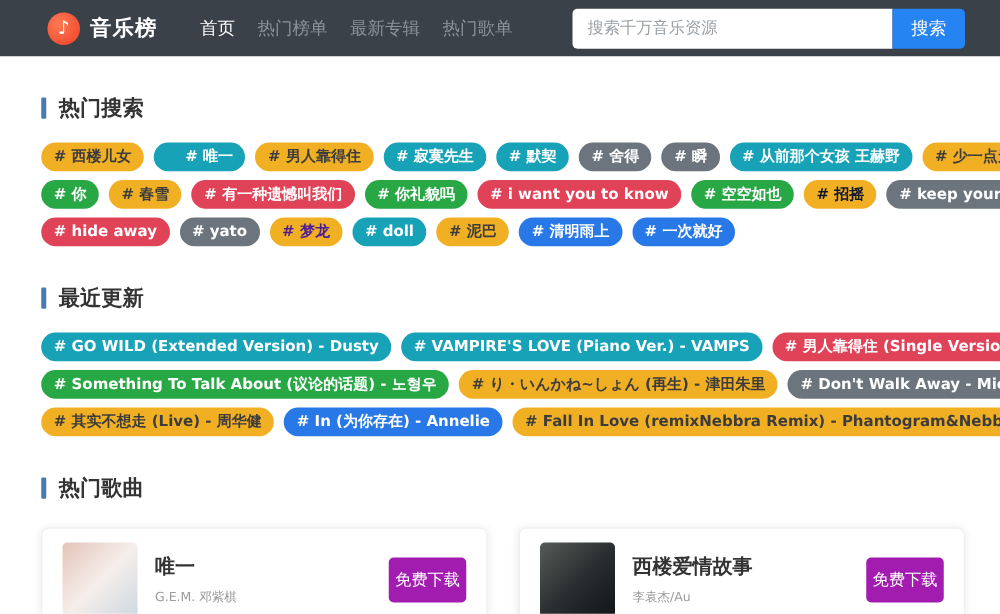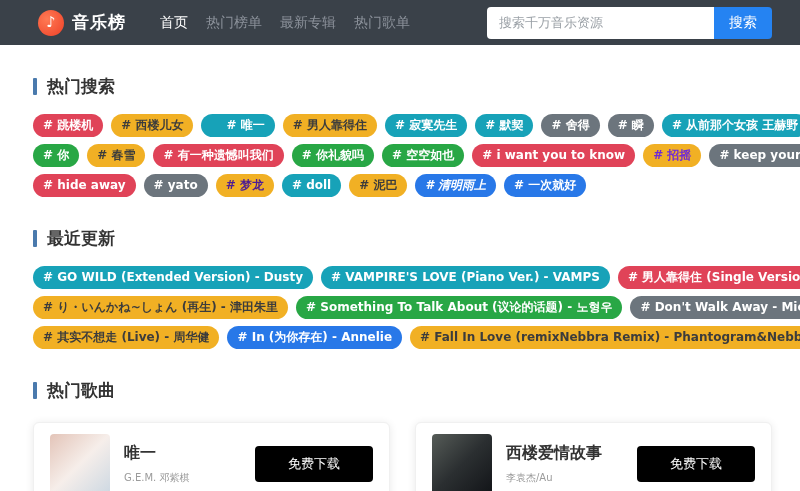--- a/index.html
+++ b/index.html
@@ -23,21 +23,21 @@
     background:radial-gradient(circle at 35% 35%, #ff7a54, #ee4027);
     display:flex; align-items:center; justify-content:center;
     color:#fff; font-size:15px; line-height:1;
   }
   .site-title { color:#ffffff; font-size:17px; font-weight:bold; letter-spacing:1px; }
   .nav-links { list-style:none; display:flex; gap:18px; margin-left:34px; }
   .nav-links li { font-size:14px; color:#8b919a; cursor:pointer; }
   .nav-links li.active { color:#ffffff; }
   .search-box { margin-left:auto; display:flex; }
   .search-box input {
-    width:227px; height:32px; border:none; outline:none;
+    width:256px; height:32px; border:none; outline:none;
     border-radius:4px 0 0 4px; padding:0 12px; font-size:13px; color:#333;
     font-family:inherit;
   }
   .search-box input::placeholder { color:#9aa0a6; }
   .search-box button {
     height:32px; width:58px; border:none; cursor:pointer;
     background:#2583f2; color:#fff; font-size:14px;
     border-radius:0 4px 4px 0; font-family:inherit;
   }
 
@@ -61,22 +61,22 @@
   .song-card {
     display:flex; align-items:center; background:#fff;
     border:1px solid #f0f0f0; border-radius:6px; padding:11px 16px;
     box-shadow:0 1px 8px rgba(0,0,0,0.09); height:84px;
   }
   .cover { width:60px; height:60px; border-radius:4px; flex-shrink:0; }
   .song-info { flex:1; margin-left:14px; min-width:0; }
   .song-title { font-size:16px; font-weight:600; color:#333; }
   .song-artist { font-size:10px; color:#9b9b9b; margin-top:7px; }
   .download-btn {
-    border:none; background:#000000; color:#fff; font-size:13px;
-    padding:9px 33px; border-radius:4px; cursor:pointer; white-space:nowrap;
+    border:none; background:#a21caf; color:#fff; font-size:13px;
+    padding:9px 5px; border-radius:4px; cursor:pointer; white-space:nowrap;
     font-family:Liberation Sans, sans-serif;
   }
 </style>
 </head>
 <body>
 
 <div class="page">
 
   <nav class="navbar">
     <div class="brand">
@@ -97,67 +97,66 @@
 
   <main>
 
     <section class="section">
       <div class="section-header">
         <span class="section-bar"></span>
         <span class="section-title">热门搜索</span>
       </div>
       <div class="tag-rows" id="hot-search-rows">
           <div class="tag-row">
-            <span class="tag" style="background-color: rgb(224, 67, 88); color: rgb(255, 255, 255);"># 跳楼机</span>
             <span class="tag" style="background-color: rgb(241, 176, 36); color: rgb(60, 60, 60);"># 西楼儿女</span>
             <span class="tag" style="background-color: rgb(23, 162, 184); color: rgb(255, 255, 255); padding-left: 25px;"># 唯一</span>
             <span class="tag" style="background-color: rgb(241, 176, 36); color: rgb(60, 60, 60);"># 男人靠得住</span>
             <span class="tag" style="background-color: rgb(23, 162, 184); color: rgb(255, 255, 255);"># 寂寞先生</span>
             <span class="tag" style="background-color: rgb(23, 162, 184); color: rgb(255, 255, 255);"># 默契</span>
             <span class="tag" style="background-color: rgb(108, 117, 125); color: rgb(255, 255, 255);"># 舍得</span>
             <span class="tag" style="background-color: rgb(108, 117, 125); color: rgb(255, 255, 255);"># 瞬</span>
             <span class="tag" style="background-color: rgb(23, 162, 184); color: rgb(255, 255, 255);"># 从前那个女孩 王赫野</span>
             <span class="tag" style="background-color: rgb(241, 176, 36); color: rgb(60, 60, 60);"># 少一点天分</span>
           </div>
           <div class="tag-row">
             <span class="tag" style="background-color: rgb(40, 167, 69); color: rgb(255, 255, 255);"># 你</span>
             <span class="tag" style="background-color: rgb(241, 176, 36); color: rgb(60, 60, 60);"># 春雪</span>
             <span class="tag" style="background-color: rgb(224, 67, 88); color: rgb(255, 255, 255);"># 有一种遗憾叫我们</span>
             <span class="tag" style="background-color: rgb(40, 167, 69); color: rgb(255, 255, 255);"># 你礼貌吗</span>
+            <span class="tag" style="background-color: rgb(224, 67, 88); color: rgb(255, 255, 255);"># i want you to know</span>
             <span class="tag" style="background-color: rgb(40, 167, 69); color: rgb(255, 255, 255);"># 空空如也</span>
-            <span class="tag" style="background-color: rgb(224, 67, 88); color: rgb(255, 255, 255);"># i want you to know</span>
-            <span class="tag" style="background-color: rgb(241, 176, 36); color: #6d28d9;"># 招摇</span>
+            <span class="tag" style="background-color: rgb(241, 176, 36); color: #0f172a;"># 招摇</span>
             <span class="tag" style="background-color: rgb(108, 117, 125); color: rgb(255, 255, 255);"># keep your eyes on me</span>
           </div>
           <div class="tag-row">
             <span class="tag" style="background-color: rgb(224, 67, 88); color: rgb(255, 255, 255);"># hide away</span>
             <span class="tag" style="background-color: rgb(108, 117, 125); color: rgb(255, 255, 255);"># yato</span>
             <span class="tag" style="background-color: rgb(241, 176, 36); color: #4c1d95;"># 梦龙</span>
             <span class="tag" style="background-color: rgb(23, 162, 184); color: rgb(255, 255, 255);"># doll</span>
             <span class="tag" style="background-color: rgb(241, 176, 36); color: rgb(60, 60, 60);"># 泥巴</span>
-            <span class="tag" style="background-color: rgb(40, 120, 232); color: rgb(255, 255, 255); font-style: italic;"># 清明雨上</span>
+            <span class="tag" style="background-color: rgb(40, 120, 232); color: rgb(255, 255, 255);"># 清明雨上</span>
             <span class="tag" style="background-color: rgb(40, 120, 232); color: rgb(255, 255, 255);"># 一次就好</span>
           </div>
         </div>
     </section>
 
     <section class="section">
       <div class="section-header">
         <span class="section-bar"></span>
         <span class="section-title">最近更新</span>
       </div>
       <div class="tag-rows" id="recent-updates-rows">
           <div class="tag-row">
             <span class="tag" style="background-color: rgb(23, 162, 184); color: rgb(255, 255, 255);"># GO WILD (Extended Version) - Dusty</span>
             <span class="tag" style="background-color: rgb(23, 162, 184); color: rgb(255, 255, 255);"># VAMPIRE'S LOVE (Piano Ver.) - VAMPS</span>
             <span class="tag" style="background-color: rgb(224, 67, 88); color: rgb(255, 255, 255);"># 男人靠得住 (Single Version) - 好弟</span>
           </div>
           <div class="tag-row">
+            <span class="tag" style="background-color: rgb(40, 167, 69); color: rgb(255, 255, 255);"># Something To Talk About (议论的话题) - 노형우</span>
             <span class="tag" style="background-color: rgb(241, 176, 36); color: rgb(60, 60, 60);"># り・いんかね~しょん (再生) - 津田朱里</span>
-            <span class="tag" style="background-color: rgb(40, 167, 69); color: rgb(255, 255, 255);"># Something To Talk About (议论的话题) - 노형우</span>
             <span class="tag" style="background-color: rgb(108, 117, 125); color: rgb(255, 255, 255);"># Don't Walk Away - Michael Jackson</span>
           </div>
           <div class="tag-row">
             <span class="tag" style="background-color: rgb(241, 176, 36); color: rgb(60, 60, 60);"># 其实不想走 (Live) - 周华健</span>
             <span class="tag" style="background-color: rgb(40, 120, 232); color: rgb(255, 255, 255);"># In (为你存在) - Annelie</span>
             <span class="tag" style="background-color: rgb(241, 176, 36); color: rgb(60, 60, 60);"># Fall In Love (remixNebbra Remix) - Phantogram&amp;Nebbra</span>
           </div>
         </div>
     </section>
 

